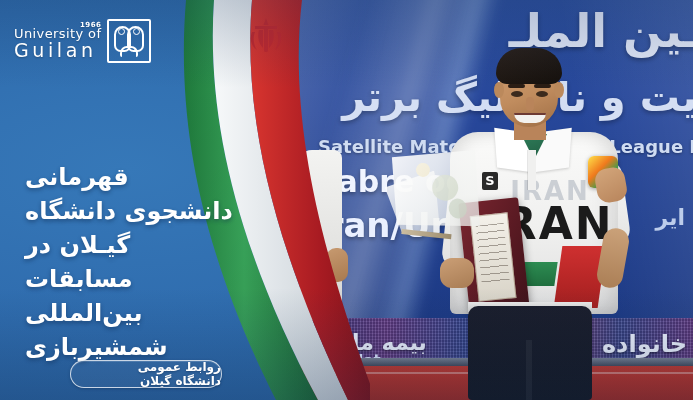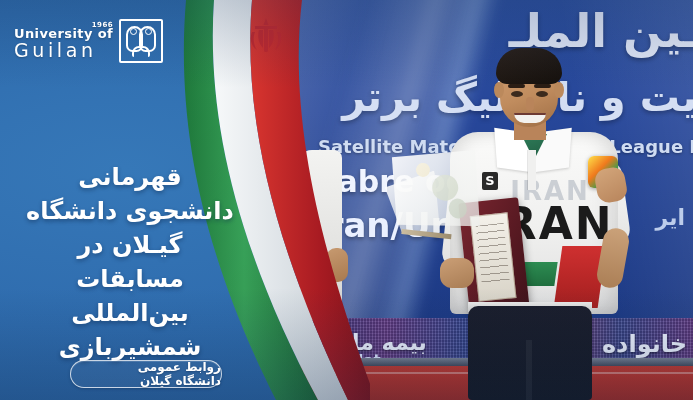--- a/index.html
+++ b/index.html
@@ -289,21 +289,21 @@
   .ribbon svg{display:block;}
   
   .logo{
     position:absolute;left:14px;top:16px;width:190px;height:50px;
     display:flex;align-items:center;gap:6px;
   }
   .logo-en{
     color:#fff;line-height:1.05;text-align:left;
     text-shadow:0 1px 2px rgba(0,0,0,.25);
   }
-  .logo-en .l1{font-size:13px;font-weight:bold;letter-spacing:.4px;}
+  .logo-en .l1{font-size:13px;font-weight:normal;letter-spacing:.4px;}
   .logo-en .l2{font-size:19px;font-weight:normal;letter-spacing:3.6px;}
   .logo-year{
     font-size:7px;font-weight:bold;color:#fff;letter-spacing:.5px;
     display:block;text-align:right;margin-bottom:-2px;
   }
   .crest{
     width:40px;height:40px;border:2px solid #fff;border-radius:2px;
     position:relative;flex:0 0 auto;
   }
   .crest .c-l,.crest .c-r{
@@ -322,21 +322,21 @@
     position:absolute;left:11px;bottom:4px;width:14px;height:9px;
     border:2px solid #fff;border-radius:7px 7px 2px 2px;border-bottom:none;
   }
   .logo-fa{
     direction:rtl;color:#fff;font-size:17px;font-weight:bold;
     text-shadow:0 1px 2px rgba(0,0,0,.25);white-space:nowrap;
   }
   .logo-fa .yr{font-size:8px;vertical-align:super;margin:0 2px;}
   .headline{
     position:absolute;right:458px;top:160px;width:210px;
-    direction:rtl;text-align:center;
+    direction:rtl;text-align:left;
     color:#ffffff;font-size:24px;font-weight:bold;line-height:1.42;
     text-shadow:0 2px 4px rgba(10,35,70,.45);
   }
   .pill{
     position:absolute;left:70px;top:360px;width:150px;height:26px;
     border:1px solid rgba(255,255,255,.75);border-radius:14px;
     display:flex;align-items:center;justify-content:center;
     box-shadow:0 1px 3px rgba(10,35,70,.35), inset 0 1px 0 rgba(255,255,255,.15);
     background:rgba(255,255,255,.04);
   }

